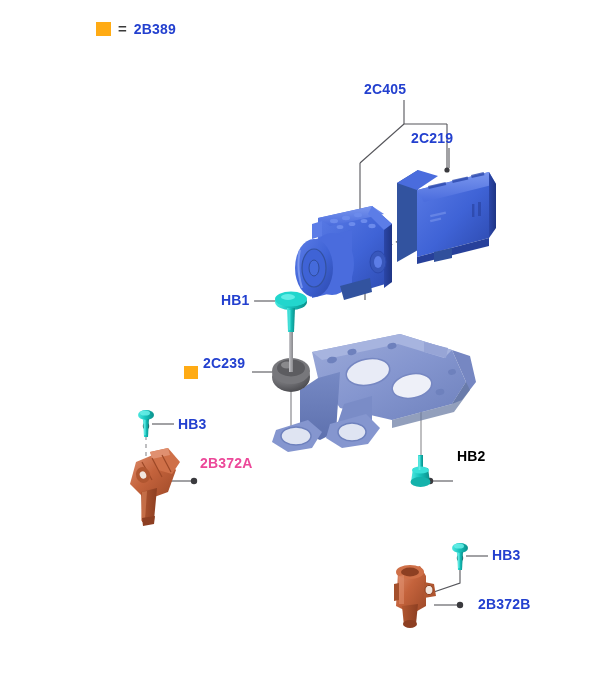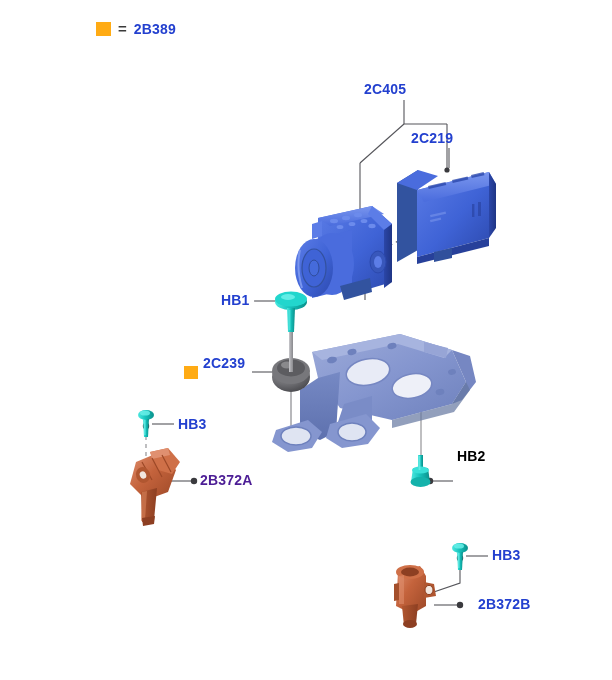--- a/index.html
+++ b/index.html
@@ -331,18 +331,18 @@
     </g>
   </svg>
 
 
   <div class="lbl" style="left: 364px; top: 82px; color: rgb(35, 64, 207);">2C405</div>
   <div class="lbl" style="left: 411px; top: 131px; color: rgb(35, 64, 207); text-align: center;">2C219</div>
   <div class="lbl" style="left: 221px; top: 293px; color: rgb(35, 64, 207);">HB1</div>
   <div class="marker-sq" style="left: 184px; top: 366px; background: rgb(255, 171, 20);"></div>
   <div class="lbl" style="left: 203px; top: 344px; color: rgb(35, 64, 207); margin-top: 12px;">2C239</div>
   <div class="lbl" style="left: 178px; top: 417px; color: rgb(35, 64, 207);">HB3</div>
-  <div class="lbl" style="left: 200px; top: 473px; color: #4c1d95;">2B372A</div>
+  <div class="lbl" style="left: 200px; top: 456px; color: #ec4899;">2B372A</div>
   <div class="lbl" style="left: 457px; top: 449px; color: #000000;">HB2</div>
   <div class="lbl" style="left: 492px; top: 548px; color: rgb(35, 64, 207);">HB3</div>
   <div class="lbl" style="left: 478px; top: 597px; color: rgb(35, 64, 207);">2B372B</div>
 
 </div>
 
 </body></html>

